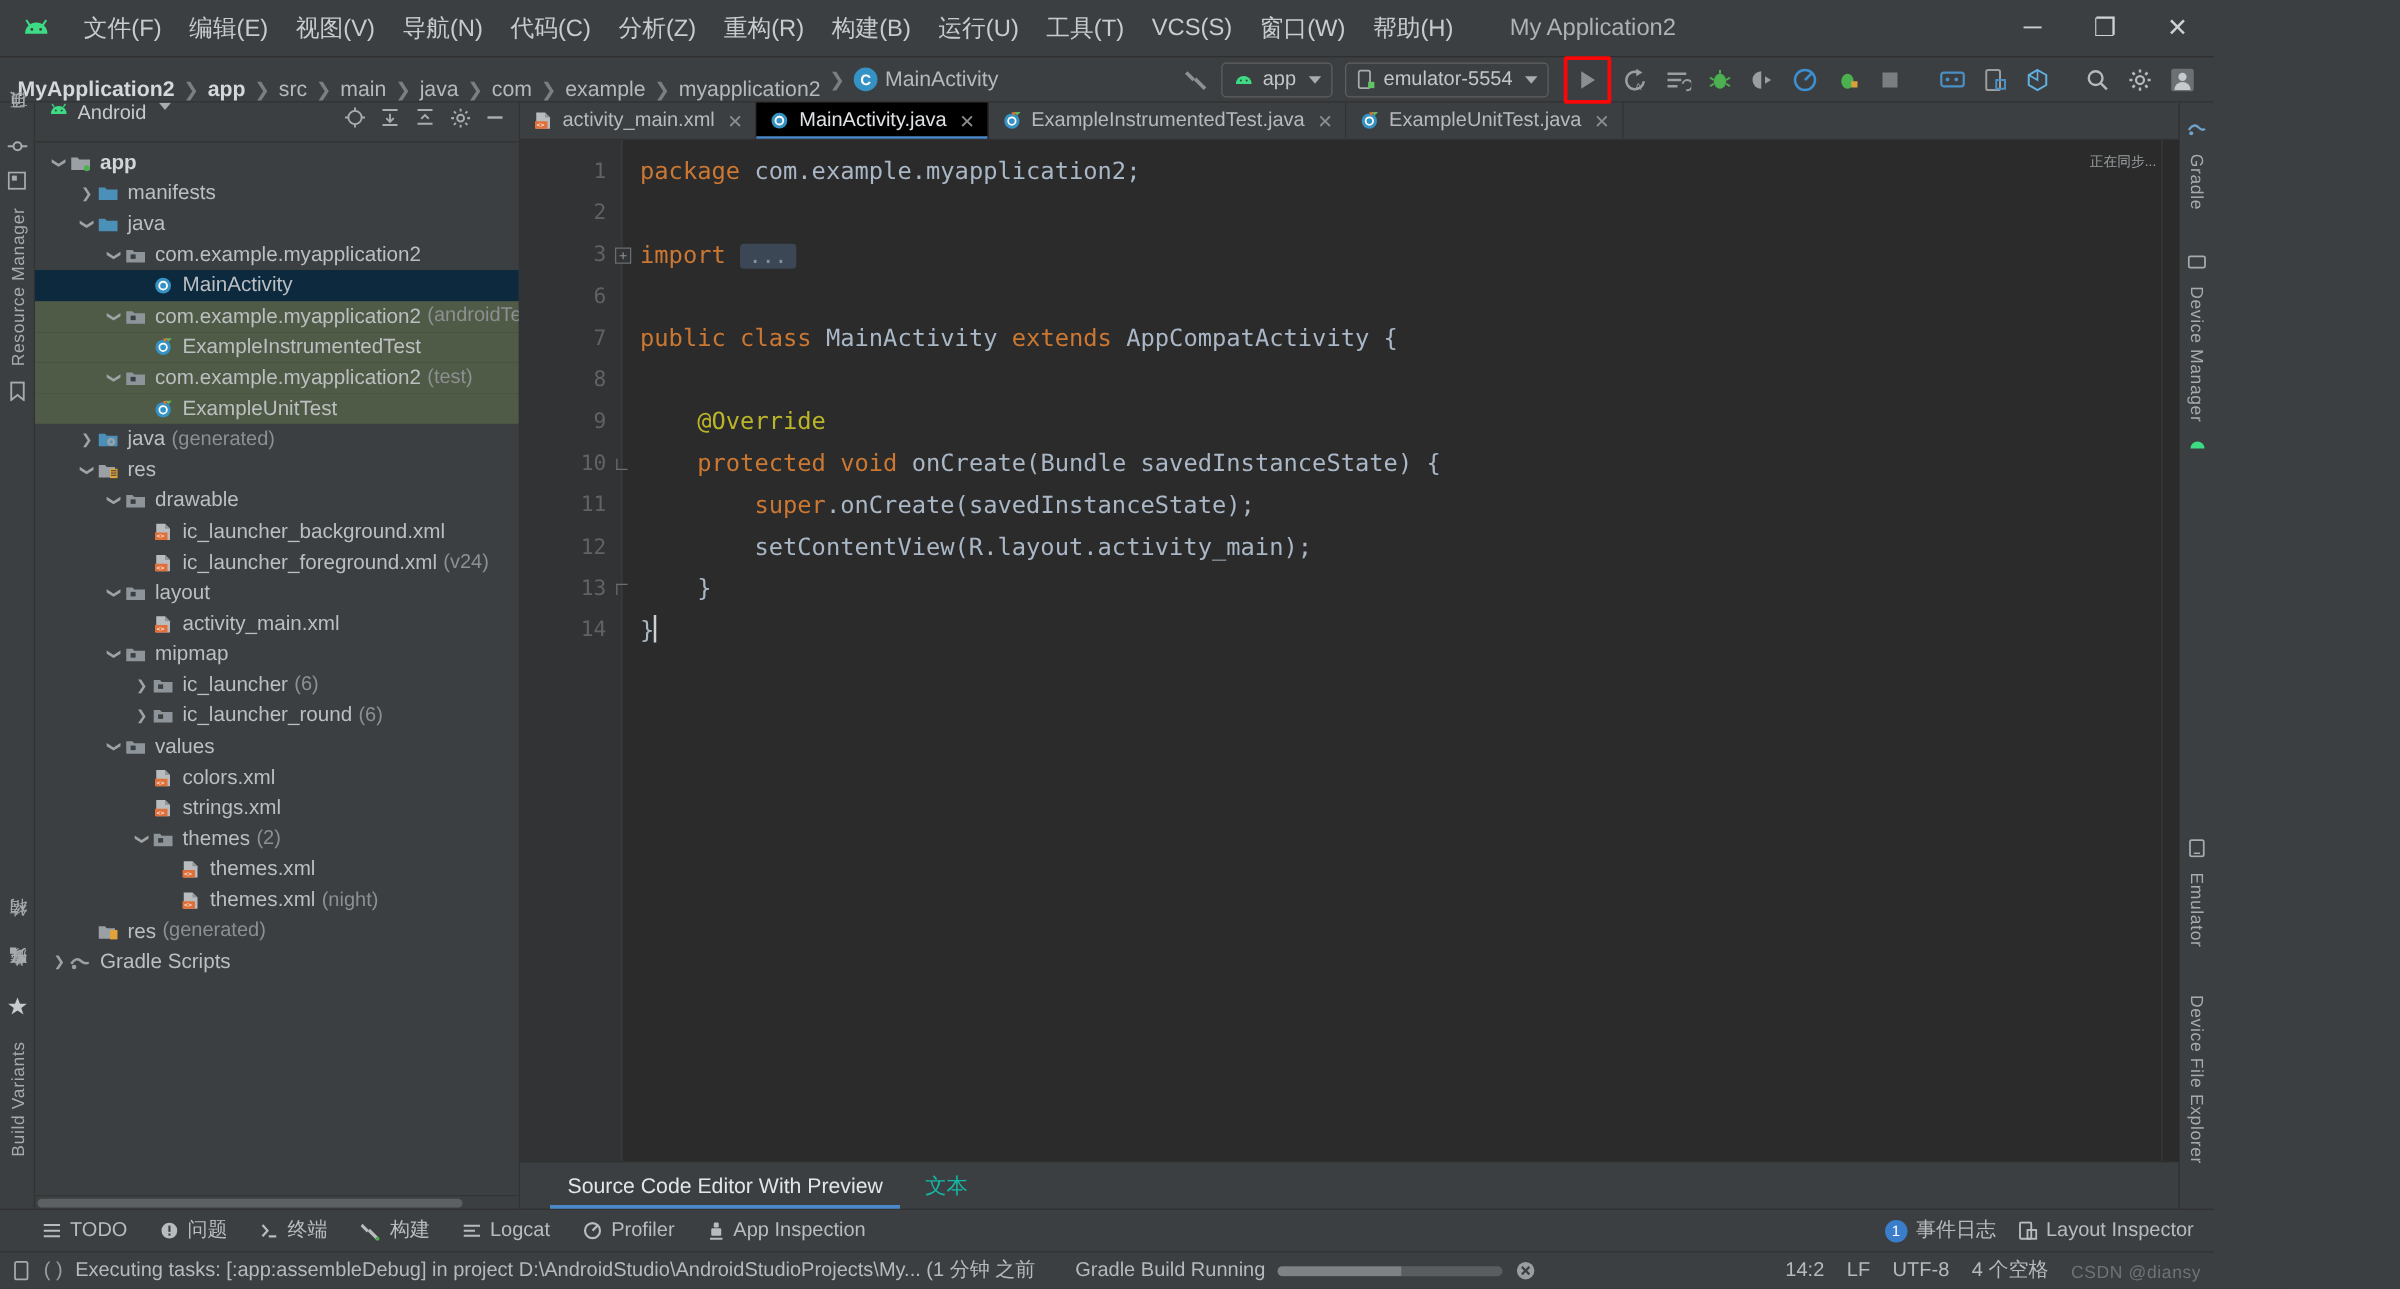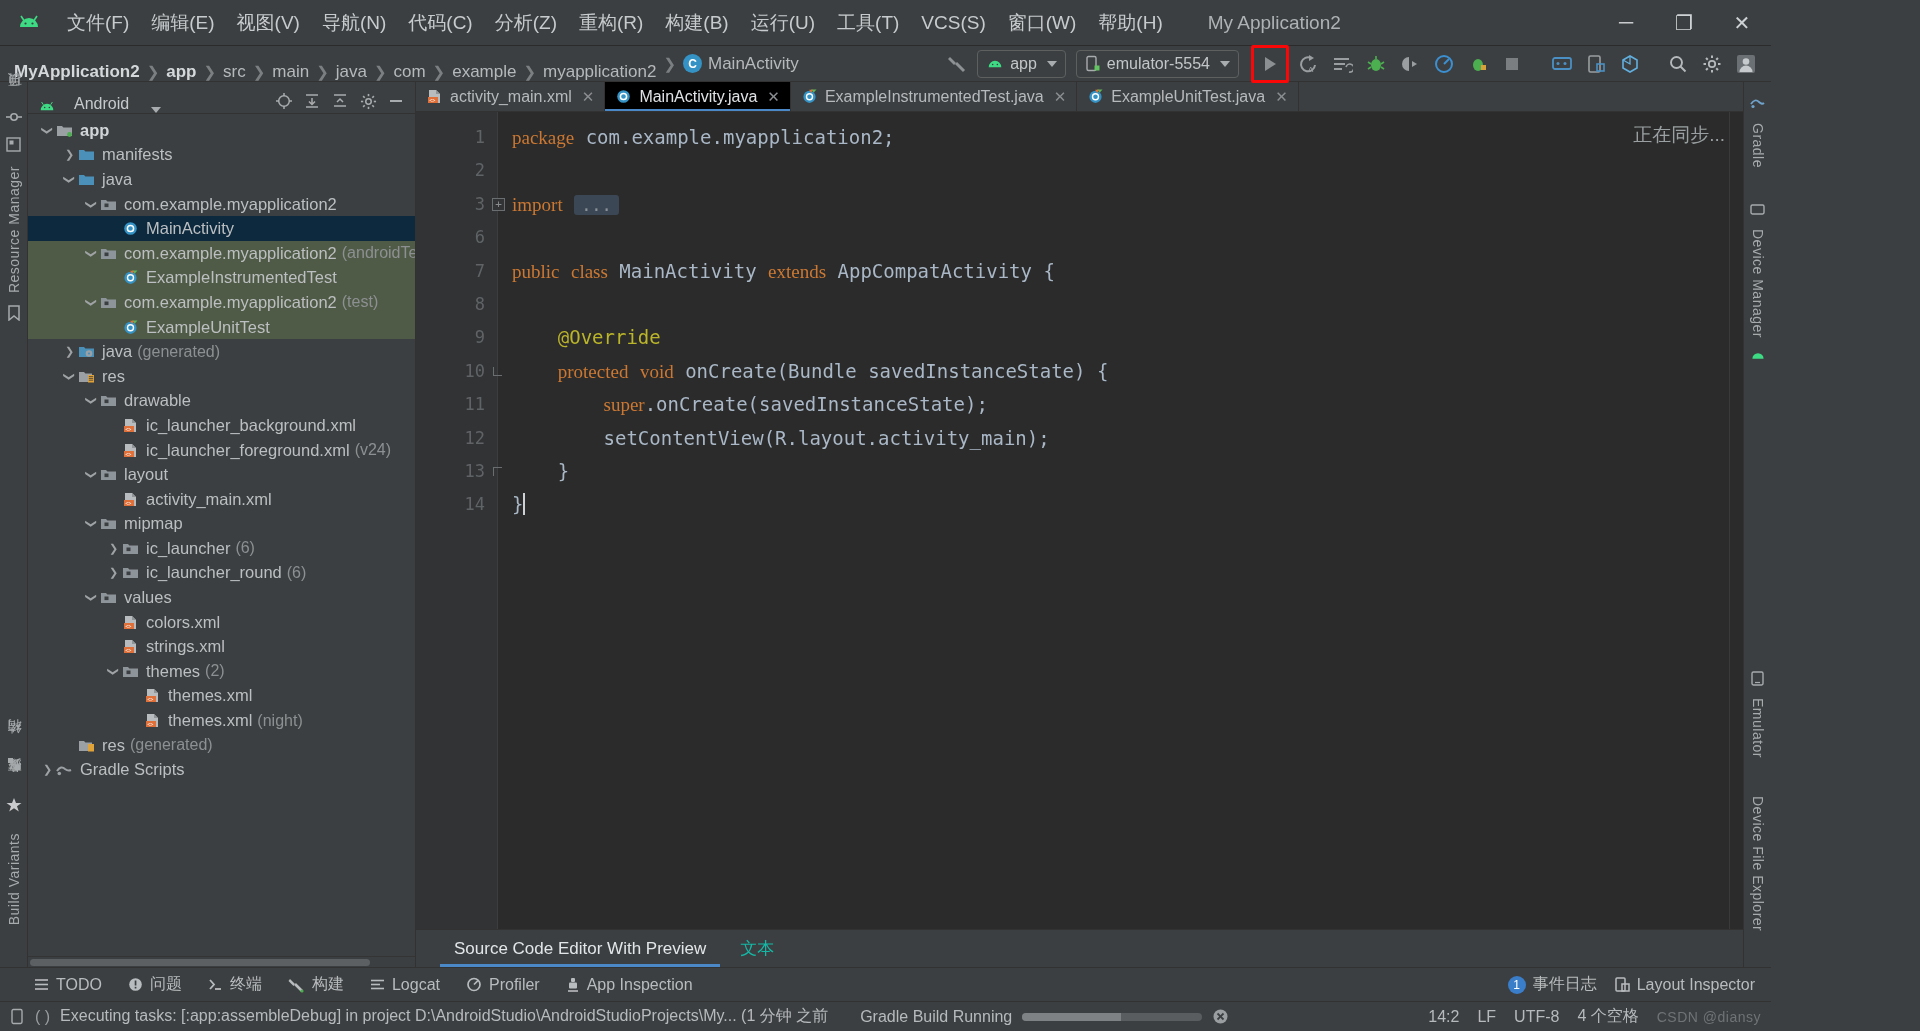--- a/index.html
+++ b/index.html
@@ -95,22 +95,22 @@
   }
   .vtext.flip { writing-mode: vertical-rl; transform: rotate(180deg); }
   .rail-icon { margin: 6px 0; font-size: 14px; color: #a7abad; }
 
   
   .project-panel {
     width: 388px; min-width: 388px; background: #3c3f41;
     display: flex; flex-direction: column; border-right: 1px solid #323232;
   }
   .pp-header {
-    height: 32px; display: flex; align-items: flex-end; padding: 0 6px 0 10px;
-    border-bottom: 1px solid #323232; gap: 18px;
+    height: 32px; display: flex; align-items: flex-start; padding: 0 6px 0 10px;
+    border-bottom: 1px solid #323232; gap: 6px;
   }
   .pp-title { font-size: 16px; color: #c7cacc; }
   .pp-icons { margin-left: auto; display: flex; align-items: center; gap: 2px; }
   .pp-icon { width: 26px; height: 24px; display:flex;align-items:center;justify-content:center; color:#a9acae;}
   .tree { flex: 1; overflow: hidden; padding-top: 4px; font-size: 16.5px; }
   .trow {
     height: 24.6px; display: flex; align-items: center; white-space: nowrap;
     padding-right: 4px; color: #bcbfc1;
   }
   .trow.selected { background: #0d293e; }
@@ -157,29 +157,29 @@
     width: 13px; height: 13px; border: 1px solid #6b6e70; color: #8b8e90;
     font-size: 11px; line-height: 11px; text-align: center; background:#313335;
   }
   .foldline { position:absolute; right:-17px; top: 12px; width:9px; height:9px; border-left:1px solid #6b6e70; border-bottom:1px solid #6b6e70;}
   .code {
     flex: 1; padding-top: 9px; padding-left: 14px;
     font-family: "DejaVu Sans Mono", monospace; font-size: 19px;
     color: #a9b7c6; overflow: hidden; position: relative;
   }
   .cl { height: 33.4px; line-height: 33.4px; white-space: pre; }
-  .kw { color: #cc7832; font-family: Liberation Serif, serif; }
+  .kw { color: #cc7832; }
   .anno { color: #bbb529; text-align: center; }
   .fold-ellipsis {
     background: #3b4754; color: #8a9199; border-radius: 3px; padding: 0 7px;
     font-size: 17px;
   }
   .caret-bar { display:inline-block; width:2px; height:22px; background:#cfd2d4; vertical-align:-4px;}
   .sync-note {
-    position: absolute; right: 18px; top: 10px; font-size: 19px; color: #9aa0a2;
+    position: absolute; right: 18px; top: 10px; font-size: 11px; color: #9aa0a2;
   }
   .code-scroll-right {
     position: absolute; right: 0; top: 0; bottom: 0; width: 14px; background:#2b2b2b;
     border-left: 1px solid #3a3a3a;
   }
   .editor-bottom-tabs {
     height: 38px; min-height:38px; background: #3c3f41; display: flex; align-items: stretch;
     border-top: 1px solid #323232; padding-left: 24px; gap: 6px;
   }
   .ebt { display: flex; align-items: center; padding: 0 14px; font-size: 17px; color: #14b8a6; position: relative;}

